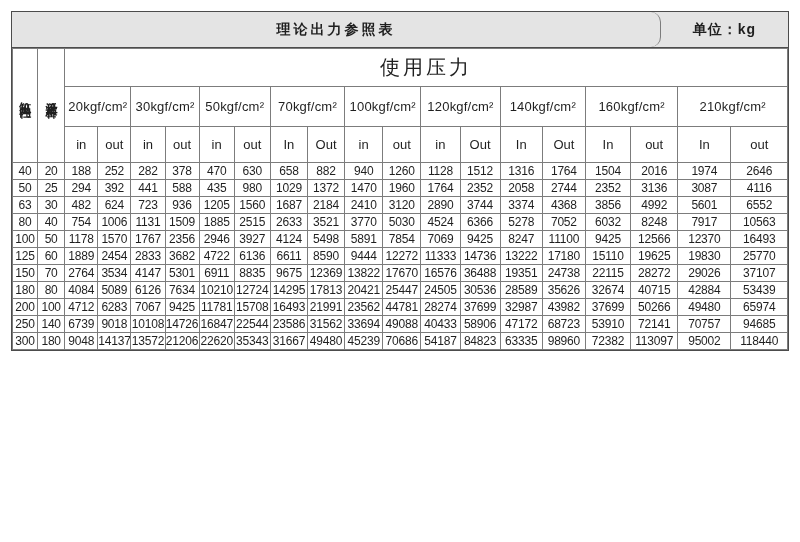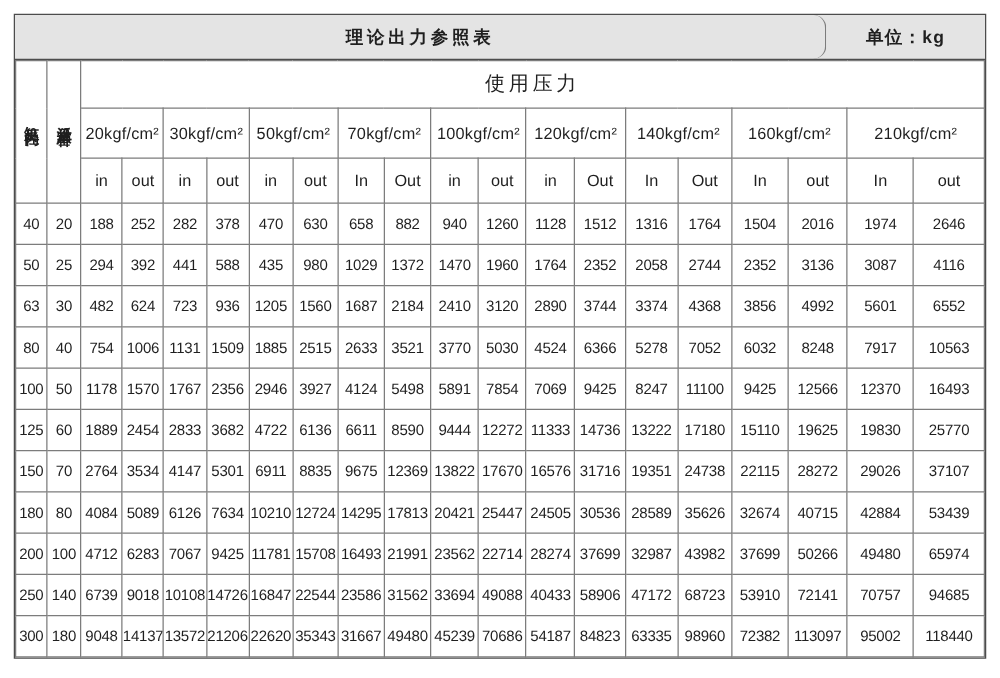--- a/index.html
+++ b/index.html
@@ -57,21 +57,21 @@
     text-align: center;
     vertical-align: middle;
     padding: 0;
     font-weight: normal;
     overflow: hidden;
     background: #ffffff;
   }
   th.pressure-span {
     height: 37px;
     font-weight: bold;
-    font-size: 16px;
+    font-size: 20px;
     letter-spacing: 3px;
   }
   th.grp {
     height: 39px;
     font-size: 13px;
     letter-spacing: 0.2px;
     margin-top: 28px;
   }
   th.io {
     height: 35px;
@@ -82,21 +82,21 @@
   }
   .vert {
     display: inline-block;
     writing-mode: vertical-rl;
     text-orientation: upright;
     font-weight: bold;
     font-size: 12px;
     letter-spacing: 2px;
     line-height: 1.05;
   }
-  tbody tr { height: 33px; }
+  tbody tr { height: 17px; }
   tbody th, tbody td {
     font-size: 12px;
     letter-spacing: -0.2px;
     font-family: "Liberation Sans", "DejaVu Sans", sans-serif;
   }
 </style>
 </head>
 <body>
 
 <div class="sheet">
@@ -310,21 +310,21 @@
           <td>3534</td>
           <td>4147</td>
           <td>5301</td>
           <td>6911</td>
           <td>8835</td>
           <td>9675</td>
           <td>12369</td>
           <td>13822</td>
           <td>17670</td>
           <td>16576</td>
-          <td>31716</td>
+          <td>36488</td>
           <td>19351</td>
           <td>24738</td>
           <td>22115</td>
           <td>28272</td>
           <td>29026</td>
           <td>37107</td>
         </tr>
         <tr>
           <th>180</th>
           <th>80</th>
@@ -352,21 +352,21 @@
           <th>100</th>
           <td>4712</td>
           <td>6283</td>
           <td>7067</td>
           <td>9425</td>
           <td>11781</td>
           <td>15708</td>
           <td>16493</td>
           <td>21991</td>
           <td>23562</td>
-          <td>22714</td>
+          <td>44781</td>
           <td>28274</td>
           <td>37699</td>
           <td>32987</td>
           <td>43982</td>
           <td>37699</td>
           <td>50266</td>
           <td>49480</td>
           <td>65974</td>
         </tr>
         <tr>

